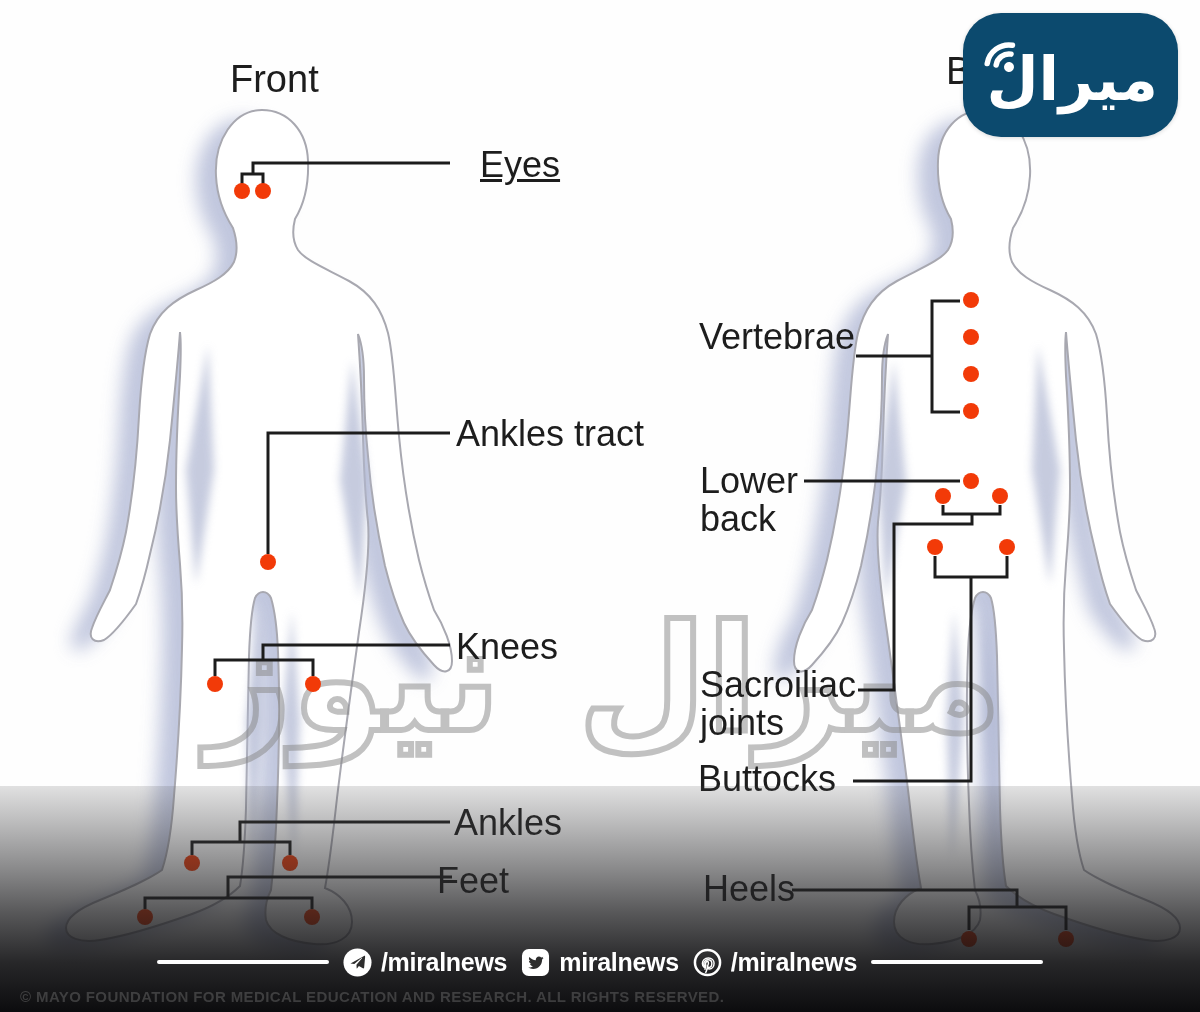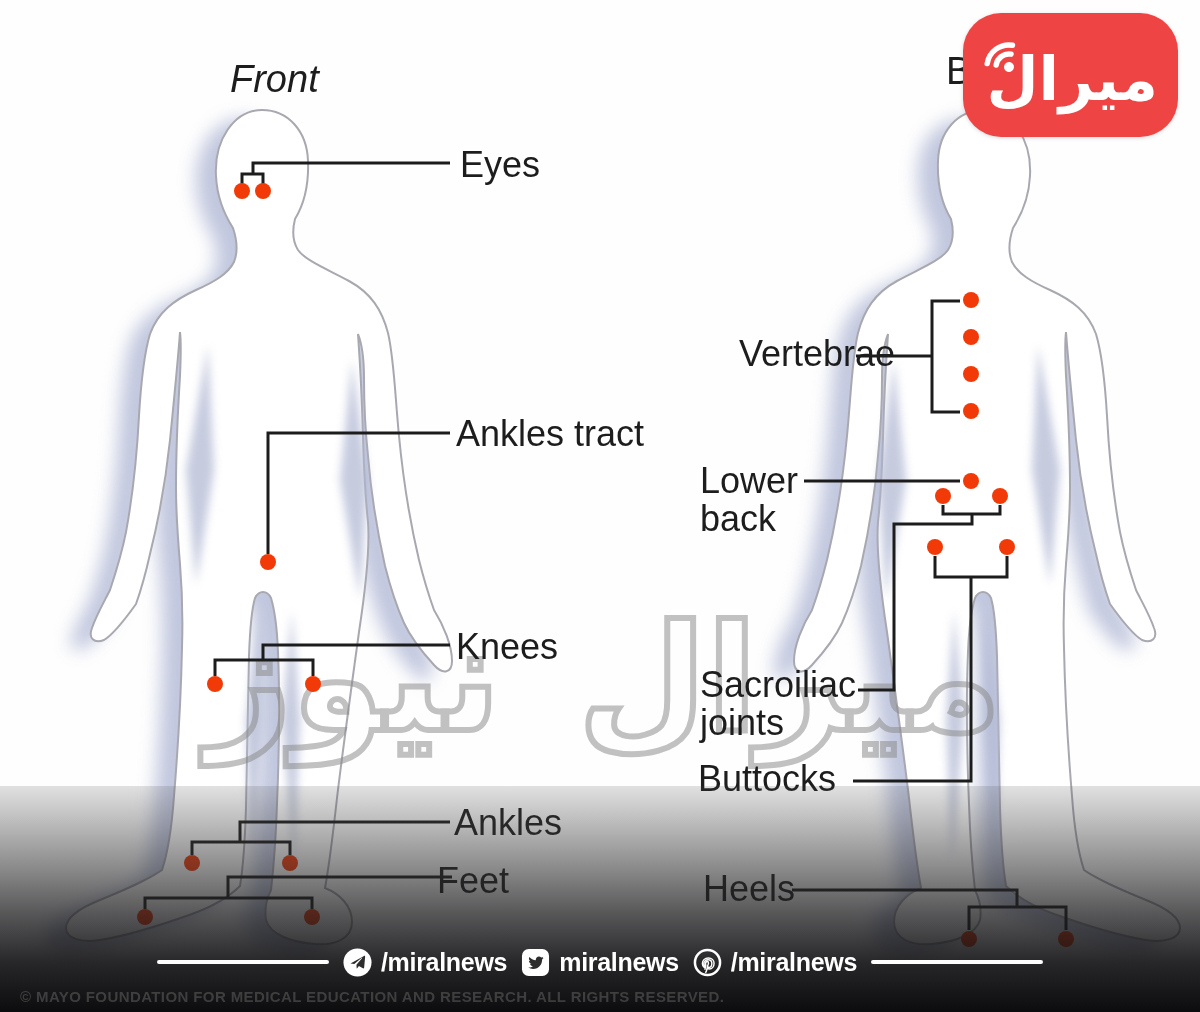--- a/index.html
+++ b/index.html
@@ -50,21 +50,21 @@
      font-family:"Liberation Sans",sans-serif;}
 
   .copyright{position:absolute;z-index:5;left:20px;top:988px;font-size:15px;font-weight:bold;
      color:rgba(125,125,125,.40);letter-spacing:.4px;white-space:nowrap;}
 
   
   .news-outline{position:absolute;z-index:6;left:843px;top:22px;
      font-family:"DejaVu Sans",sans-serif;font-weight:bold;font-size:62px;color:#ffffff;
      -webkit-text-stroke:2.5px #c2c2c2;letter-spacing:2px;}
   .logo{position:absolute;z-index:7;left:963px;top:13px;width:215px;height:124px;
-     background:#ef4444;border-radius:38px;box-shadow:0 1px 4px rgba(0,0,0,.15);}
+     background:#0c4a6e;border-radius:38px;box-shadow:0 1px 4px rgba(0,0,0,.15);}
   .logo-text{position:absolute;right:20px;top:50%;transform:translateY(-44%);
      font-family:"DejaVu Sans",sans-serif;font-weight:bold;font-size:60px;color:#ffffff;
      letter-spacing:1px;}
   .logo-wifi{position:absolute;left:16px;top:14px;}
 </style>
 </head>
 <body>
 
 <div class="stage">
 
@@ -145,28 +145,28 @@
       <circle cx="971" cy="481" r="8" fill="#f23a08"></circle>
       <circle cx="943" cy="496" r="8" fill="#f23a08"></circle>
       <circle cx="1000" cy="496" r="8" fill="#f23a08"></circle>
       <circle cx="935" cy="547" r="8" fill="#f23a08"></circle>
       <circle cx="1007" cy="547" r="8" fill="#f23a08"></circle>
       <circle cx="969" cy="939" r="8" fill="#f23a08"></circle>
       <circle cx="1066" cy="939" r="8" fill="#f23a08"></circle>
     </svg>
 
   <div class="labels" id="labels">
-      <div class="dlabel" style="left: 230px; top: 60px; font-size: 38px; font-style: italic;">Front</div>
+      <div class="dlabel" style="left: 230px; top: 60px; font-size: 38px;">Front</div>
       <div class="dlabel" style="left: 946px; top: 52px; font-size: 38px;">Back</div>
-      <div class="dlabel" style="left: 460px; top: 146px;">Eyes</div>
+      <div class="dlabel" style="left: 480px; top: 146px; text-decoration: underline;">Eyes</div>
       <div class="dlabel" style="left: 456px; top: 415px;">Ankles tract</div>
       <div class="dlabel" style="left: 456px; top: 628px;">Knees</div>
       <div class="dlabel" style="left: 454px; top: 804px;">Ankles</div>
       <div class="dlabel" style="left: 437px; top: 862px;">Feet</div>
-      <div class="dlabel" style="left: 699px; top: 335px; margin-left: 40px;">Vertebrae</div>
+      <div class="dlabel" style="left: 699px; top: 318px;">Vertebrae</div>
       <div class="dlabel" style="left: 700px; top: 462px;">Lower
 back</div>
       <div class="dlabel" style="left: 700px; top: 666px;">Sacroiliac
 joints</div>
       <div class="dlabel" style="left: 698px; top: 760px;">Buttocks</div>
       <div class="dlabel" style="left: 703px; top: 870px;">Heels</div>
     </div>
 
   <div class="overlay"></div>
 

